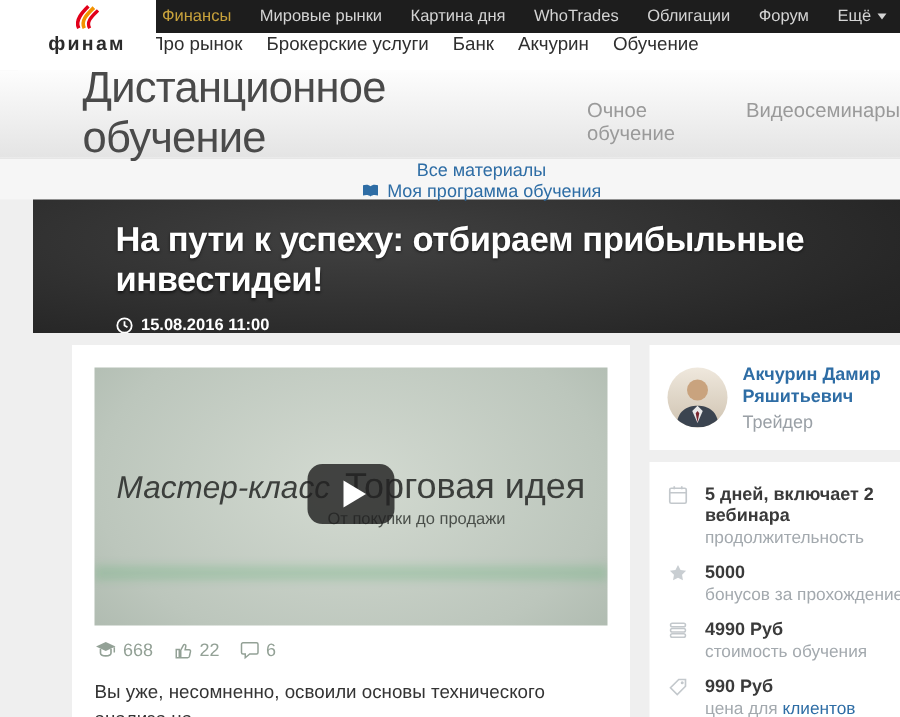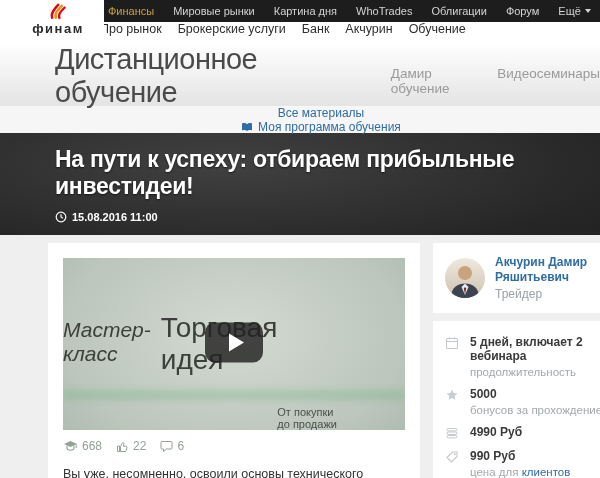--- a/index.html
+++ b/index.html
@@ -28,40 +28,40 @@
   .title-links { display:flex; gap:18px; margin-left:26px; padding-top:10px; }
   .title-link { font-size:13.5px; color:#9a9a9a; cursor:pointer; }
 
   
   .subnav { height:28px; background:#f6f6f6; border-top:1px solid #e6e6e6;
     display:flex; align-items:center; padding-left:42px;flex-direction:column; }
   .sn-item { font-size:12px; color:#2e6da5; cursor:pointer; display:flex; align-items:center; gap:5px; }
   .sn-sep { width:1px; height:14px; background:#d0d0d0; margin:0 13px; }
 
   
-  .hero { height:102px; padding-left:55px; padding-top:13px;
-    background:radial-gradient(120% 160% at 38% 30%, #414141 0%, #262626 55%, #1b1b1b 100%); }
+  .hero { height:89px; padding-left:55px; padding-top:13px;
+    background:radial-gradient(120% 160% at 38% 30%, #414141 0%, #262626 55%, #1b1b1b 100%);margin-left:22px; }
   .hero-title { color:#fff; font-size:23px; font-weight:bold; letter-spacing:-0.3px;
     text-shadow:0 1px 2px rgba(0,0,0,.6); }
   .hero-date { margin-top:11px; display:flex; align-items:center; gap:5px;
     color:#fff; font-size:11px; font-weight:bold;text-align:center; }
 
   
   .content { position:relative; height:250px; background:#efefef; }
   .main-card { position:absolute; left:48px; top:8px; width:372px; height:300px;
     background:#fff; padding:15px 15px 0 15px; }
   .video { position:relative; height:172px; overflow:hidden; cursor:pointer;
     background:radial-gradient(90% 120% at 50% 45%, #d3dad1 0%, #bcc6bc 55%, #9dab9f 100%); }
   .video-green { position:absolute; left:0; right:0; bottom:30px; height:10px;
     background:rgba(98,176,120,0.28); filter:blur(3px); }
-  .video-cap { position:absolute; inset:0; display:flex; flex-direction:row;
+  .video-cap { position:absolute; inset:0; display:flex; flex-direction:column;
     align-items:center; justify-content:center; }
   .cap-row { display:flex; align-items:baseline; gap:10px; color:#3c3f3c; }
   .cap-italic { font-style:italic; font-size:21px; }
-  .cap-main { font-size:28px; }
+  .cap-main { font-size:24px; }
   .cap-sub { font-size:11px; color:#4a4f4a; align-self:flex-end; margin-right:68px; margin-top:1px; }
   .play-btn { position:absolute; left:50%; top:50%; transform:translate(-50%,-54%);
     width:58px; height:40px; border-radius:10px; background:rgba(33,33,33,0.82);
     display:flex; align-items:center; justify-content:center; cursor:pointer; }
   .play-tri { width:0; height:0; border-top:9px solid transparent; border-bottom:9px solid transparent;
     border-left:15px solid #fff; margin-left:4px; }
   .stats { display:flex; gap:14px; margin-top:9px; color:#93a196; font-size:12px; }
   .stat { display:flex; align-items:center; gap:4px; }
   .para { margin-top:12px; font-size:12.5px; color:#333; line-height:1.45; }
 
@@ -117,21 +117,21 @@
     <span class="mn-item">Банк</span>
     <span class="mn-item">Акчурин</span>
     <span class="mn-item">Обучение</span>
 
   </div>
 </div>
 
 <div class="titleband">
   <span class="page-title">Дистанционное обучение</span>
   <span class="title-links">
-    <span class="title-link">Дамир обучение</span>
+    <span class="title-link">Очное обучение</span>
     <span class="title-link">Видеосеминары</span>
   </span>
 </div>
 
 <div class="subnav">
   <span class="sn-item">Все материалы</span>
   <span class="sn-sep"></span>
   <span class="sn-item">
     <span>
       <svg width="12" height="12" viewBox="0 0 12 12">
@@ -251,20 +251,21 @@
     <div class="ci-row">
       <span class="ci-icon">
         <svg width="14" height="14" viewBox="0 0 14 14">
             <rect x="2" y="2.5" width="10" height="2.4" rx="1.2" fill="none" stroke="#c3c8cc" stroke-width="1"></rect>
             <rect x="2" y="6" width="10" height="2.4" rx="1.2" fill="none" stroke="#c3c8cc" stroke-width="1"></rect>
             <rect x="2" y="9.5" width="10" height="2.4" rx="1.2" fill="none" stroke="#c3c8cc" stroke-width="1"></rect>
           </svg>
       </span>
       <span>
         <div class="ci-val">4990 Руб</div>
+        <div class="ci-label">стоимость обучения</div>
       </span>
     </div>
 
     <div class="ci-row">
       <span class="ci-icon">
         <svg width="14" height="14" viewBox="0 0 14 14">
             <path d="M7.5 2 H12 v4.5 L6.5 12 2 7.5 z" fill="none" stroke="#c3c8cc" stroke-width="1.1"></path>
             <circle cx="9.8" cy="4.2" r="1" fill="#c3c8cc"></circle>
           </svg>
       </span>

